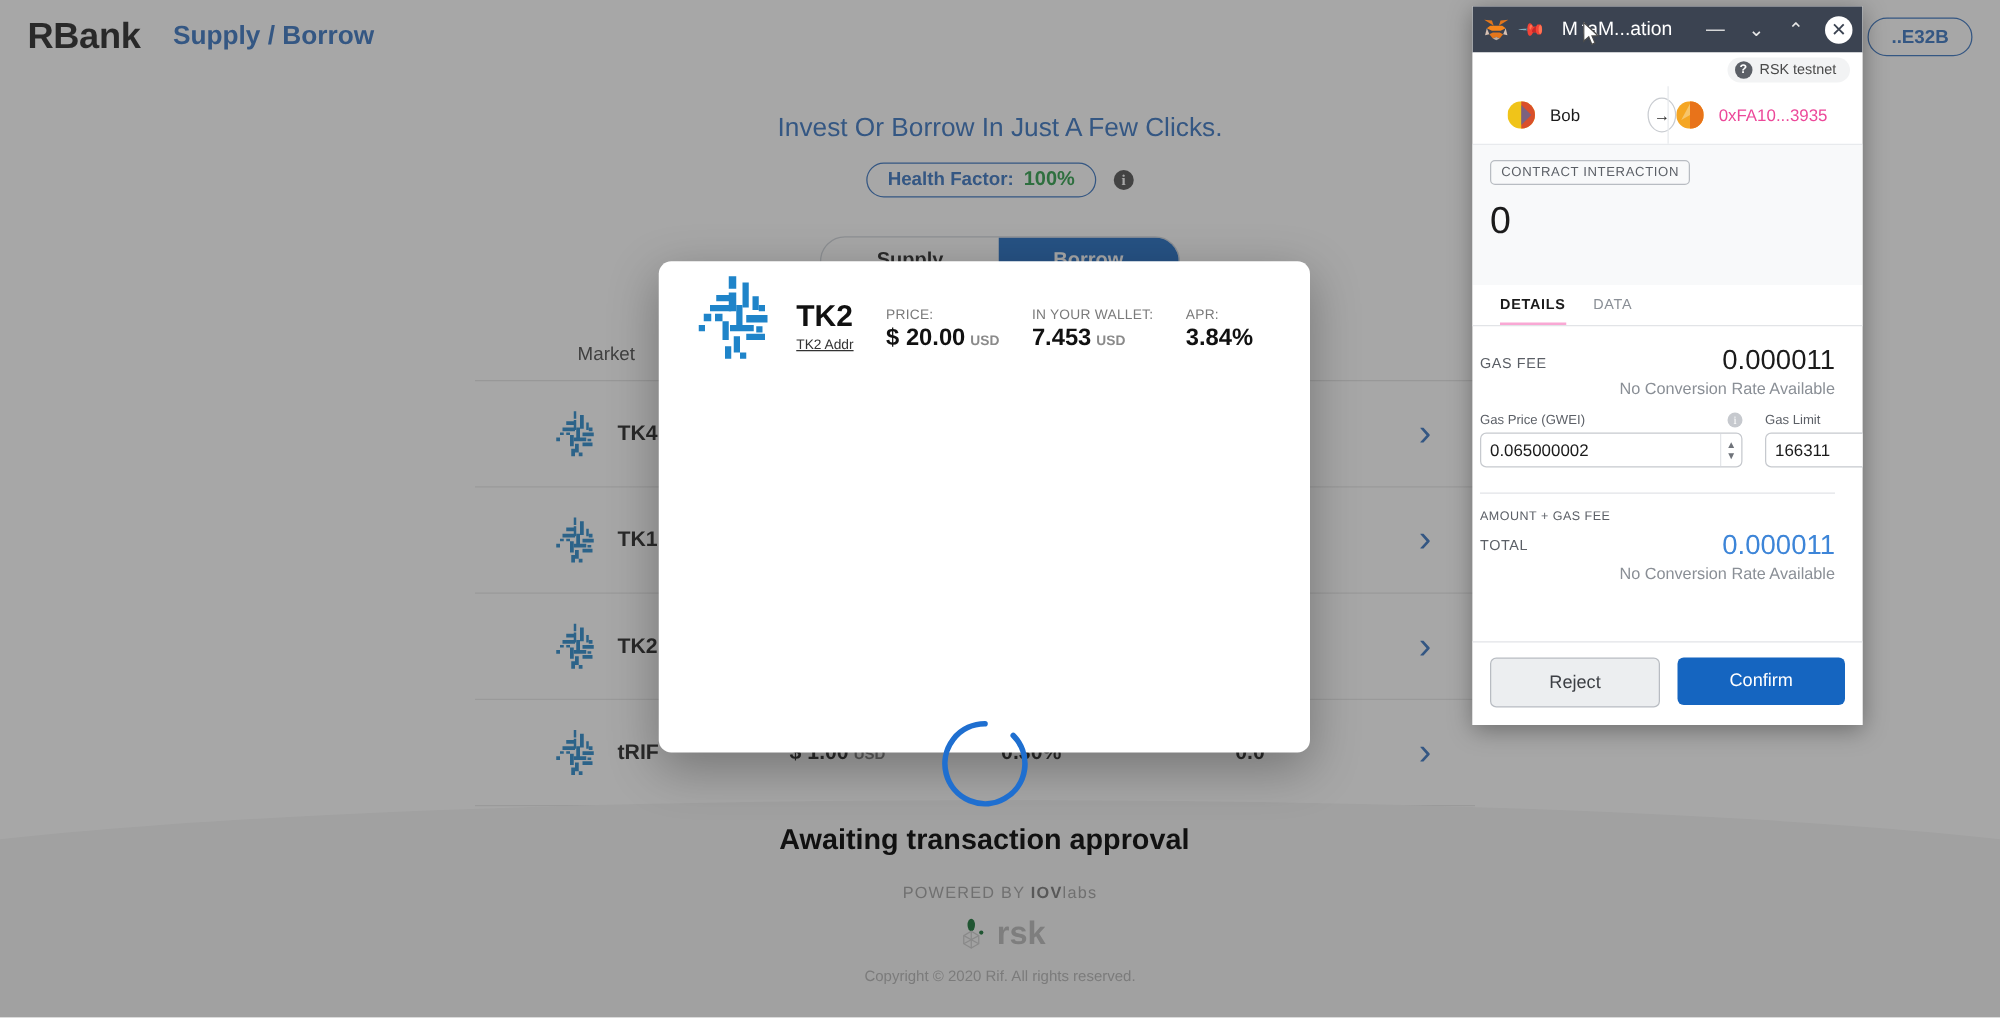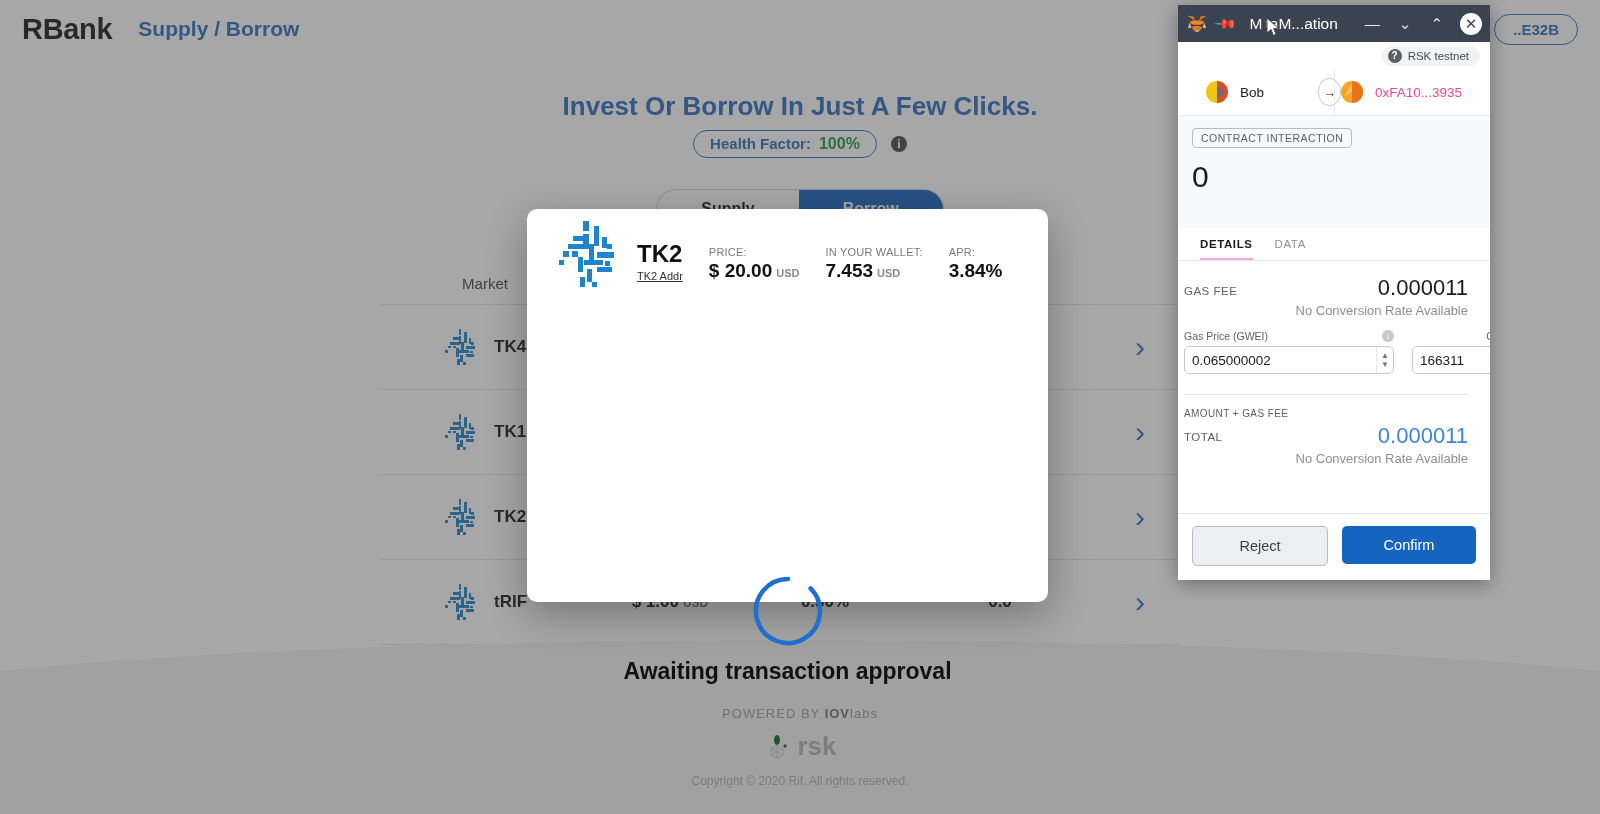--- a/index.html
+++ b/index.html
@@ -27,21 +27,21 @@
     margin-left: 26px; font-size: 21px; font-weight: 700; color: #2f6dbd;
   }
   .wallet-chip {
     position: absolute; right: 22px; top: 14px;
     border: 1px solid #2f6dbd; color: #2f6dbd; border-radius: 18px;
     padding: 6px 18px; font-size: 15px; font-weight: 600;
   }
 
   .hero-title {
     position: absolute; top: 91px; left: 0; right: 0; text-align: center;
-    font-size: 26px; font-weight: 700; color: #2f6dbd;
+    font-size: 21px; font-weight: 400; color: #2f6dbd;
   }
   .hf-wrap {
     position: absolute; top: 130px; left: 0; right: 0;
     display: flex; justify-content: center; align-items: center; gap: 14px;
   }
   .hf-pill {
     border: 1px solid #2f6dbd; border-radius: 16px; padding: 4px 16px;
     font-size: 15px; font-weight: 700; color: #2f6dbd;
   }
   .hf-pill .val { color: #249a42; margin-left: 8px; font-size: 16px; }
@@ -204,21 +204,21 @@
   .mm-tab.active { color: #1b1b1b; border-bottom: 2px solid #f9a8d4; font-weight: 700;}
 
   .mm-details { flex: 1; padding: 14px 22px 0 6px; box-sizing: border-box; }
   .gas-row { display: flex; justify-content: space-between; align-items: flex-start; }
   .gas-label { font-size: 11.5px; color: #5b5f66; letter-spacing: 0.5px; padding-top: 10px;}
   .gas-val { font-size: 22px; color: #1b1b1b; text-align: right; }
   .gas-note { font-size: 13px; color: #8a8f96; text-align: right; margin-top: 2px;}
 
   .fields { display: flex; gap: 18px; margin-top: 12px; }
   .field { flex: 1; }
-  .field .flab { font-size: 10.5px; color: #5b5f66; display: flex; align-items: center; justify-content: center; }
+  .field .flab { font-size: 10.5px; color: #5b5f66; display: flex; align-items: center; }
   .field .flab .i {
     width: 12px; height: 12px; border-radius: 50%; background: #c6c9ce; color: #fff;
     font-size: 9px; display: flex; align-items: center; justify-content: center;
     margin-left: auto; font-family: "Liberation Serif", serif;
   }
   .inputwrap {
     margin-top: 4px; display: flex; align-items: stretch;
     border: 1px solid #c6c9ce; border-radius: 5px; background: #fff; overflow: hidden;
     height: 26px;
   }

